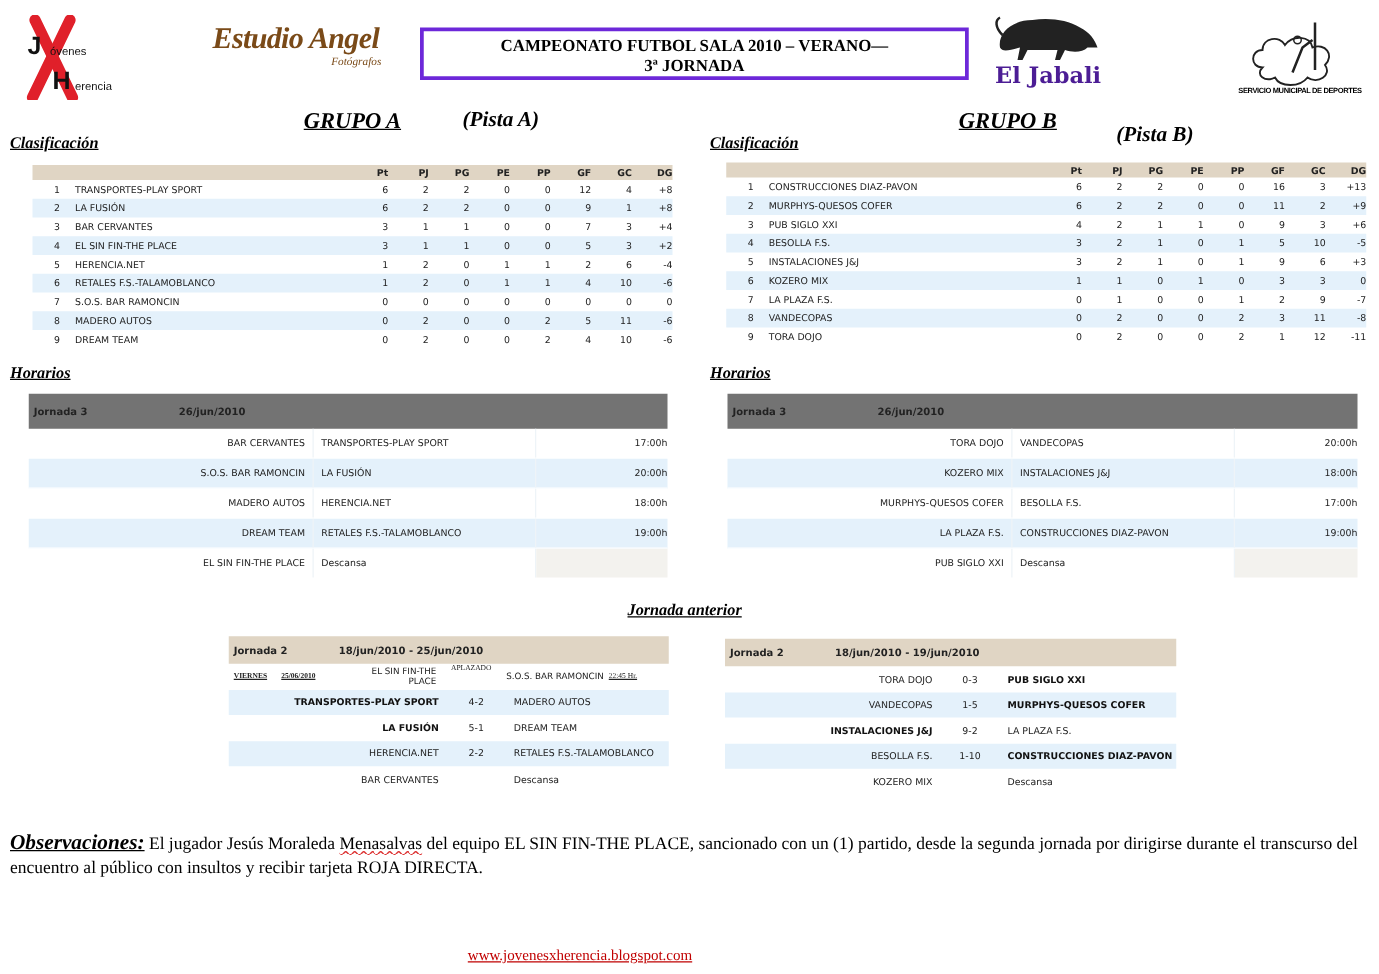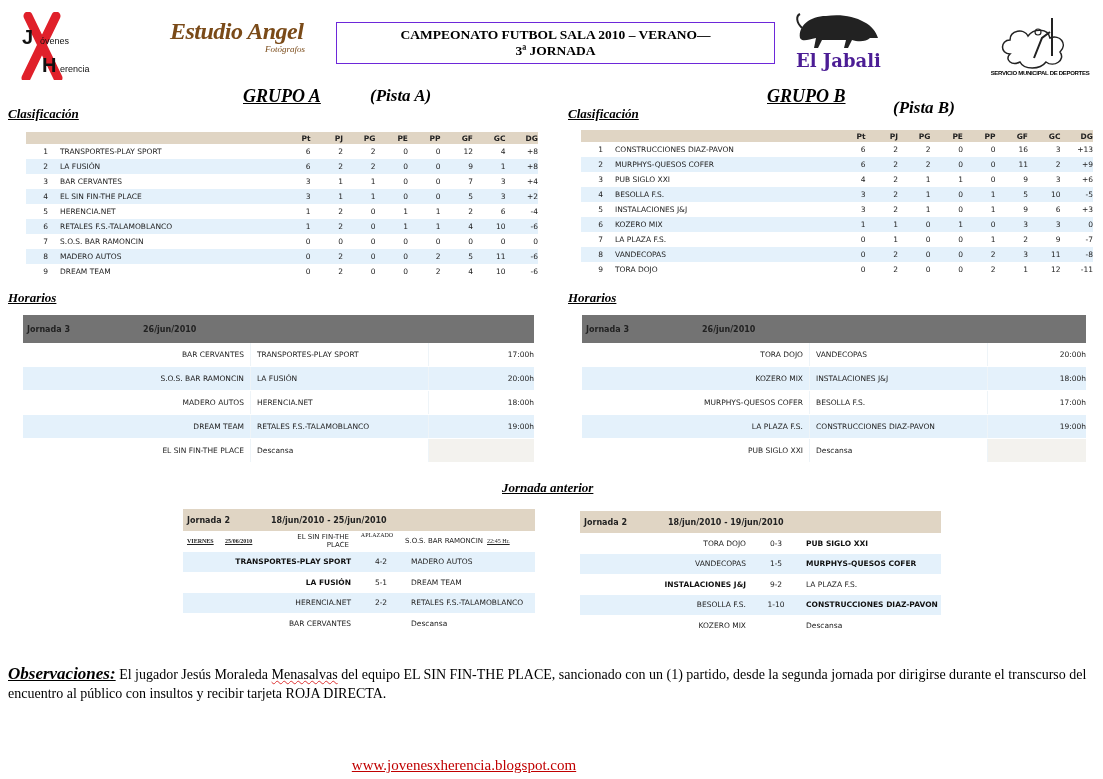--- a/index.html
+++ b/index.html
@@ -13,21 +13,21 @@
   .logo-jh .t { position: absolute; font-family: "Liberation Sans", sans-serif; font-size: 9px; color: #111; }
   .logo-jh .big { position: absolute; font-family: "Liberation Sans", sans-serif; font-size: 20px; font-weight: bold; color: #111; }
   .logo-angel { left: 170px; top: 18px; width: 135px; height: 48px; }
   .logo-angel .main { font-family: "Liberation Serif", serif; font-style: italic; font-size: 24px; color: #7a4a18; font-weight: bold; letter-spacing: -0.5px; }
   .logo-angel .sub { position: absolute; left: 95px; top: 26px; font-family: "Liberation Serif", serif; font-style: italic; font-size: 9px; color: #7a4a18; }
   .logo-jabali { left: 792px; top: 8px; width: 95px; height: 70px; }
   .logo-jabali .name { position: absolute; left: 4px; top: 42px; font-family: "DejaVu Serif", serif; font-size: 18px; font-weight: bold; color: #4c1d95; }
   .logo-smd { left: 990px; top: 14px; width: 100px; height: 70px; }
   .logo-smd .name { position: absolute; left: 0; top: 56px; width: 100px; font-family: "Liberation Sans", sans-serif; font-size: 6px; font-weight: bold; letter-spacing: -0.3px; color: #000; text-align: center; }
 
-  .title-box { left: 336px; top: 22px; width: 439px; height: 42px; border: 1px solid #6d28d9; text-align: center; font-weight: bold; font-size: 13.5px; line-height: 16px; padding-top: 4px; }
+  .title-box { left: 336px; top: 22px; width: 439px; height: 42px; border: 3px solid #6d28d9; text-align: center; font-weight: bold; font-size: 13.5px; line-height: 16px; padding-top: 4px; }
 
   .grupo { font-weight: bold; font-style: italic; font-size: 18px; }
   .grupo u { text-decoration: underline; }
   .pista { font-weight: bold; font-style: italic; font-size: 17px; }
 
   .section-label { font-weight: bold; font-style: italic; font-size: 13px; text-decoration: underline; }
 
   
   .tbl { font-family: "DejaVu Sans", sans-serif; font-size: 7.5px; color: #222; }
   .tbl .row { display: flex; align-items: center; height: 15px; }
@@ -53,21 +53,21 @@
   .prev .row { display: flex; align-items: center; height: 20.5px; }
   .prev .row.alt { background: #e4f1fb; }
   .prev .home { text-align: right; padding-right: 6px; }
   .prev .score { text-align: center; }
   .prev .away { padding-left: 6px; }
   .prev b { font-weight: bold; color: #111; }
 
   .obs { left: 8px; top: 664px; width: 1090px; font-size: 14px; line-height: 19px; }
   .obs .lbl { font-weight: bold; font-style: italic; font-size: 17px; text-decoration: underline; }
   .squig { text-decoration: underline wavy #d33; text-decoration-thickness: 1px; }
-  .footer-link { left: 0; width: 928px; top: 757px; text-align: center; font-size: 15px; color: #c00000; text-decoration: underline; }
+  .footer-link { left: 0; width: 928px; top: 757px; text-align: center; font-size: 12px; color: #c00000; text-decoration: underline; }
 </style>
 </head>
 <body>
 
 <div class="abs logo-jh">
   <svg class="xmark" viewBox="0 0 86 68">
     <line x1="14" y1="4" x2="44" y2="66" stroke="#e0202a" stroke-width="9" stroke-linecap="round"></line>
     <line x1="42" y1="4" x2="12" y2="66" stroke="#e0202a" stroke-width="9" stroke-linecap="round"></line>
   </svg>
   <span class="big" style="left:8px;top:14px;">J</span>

